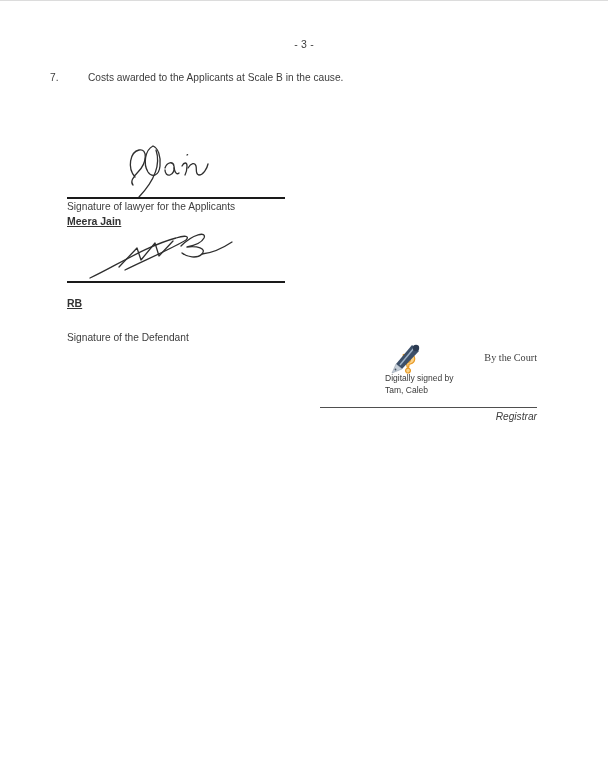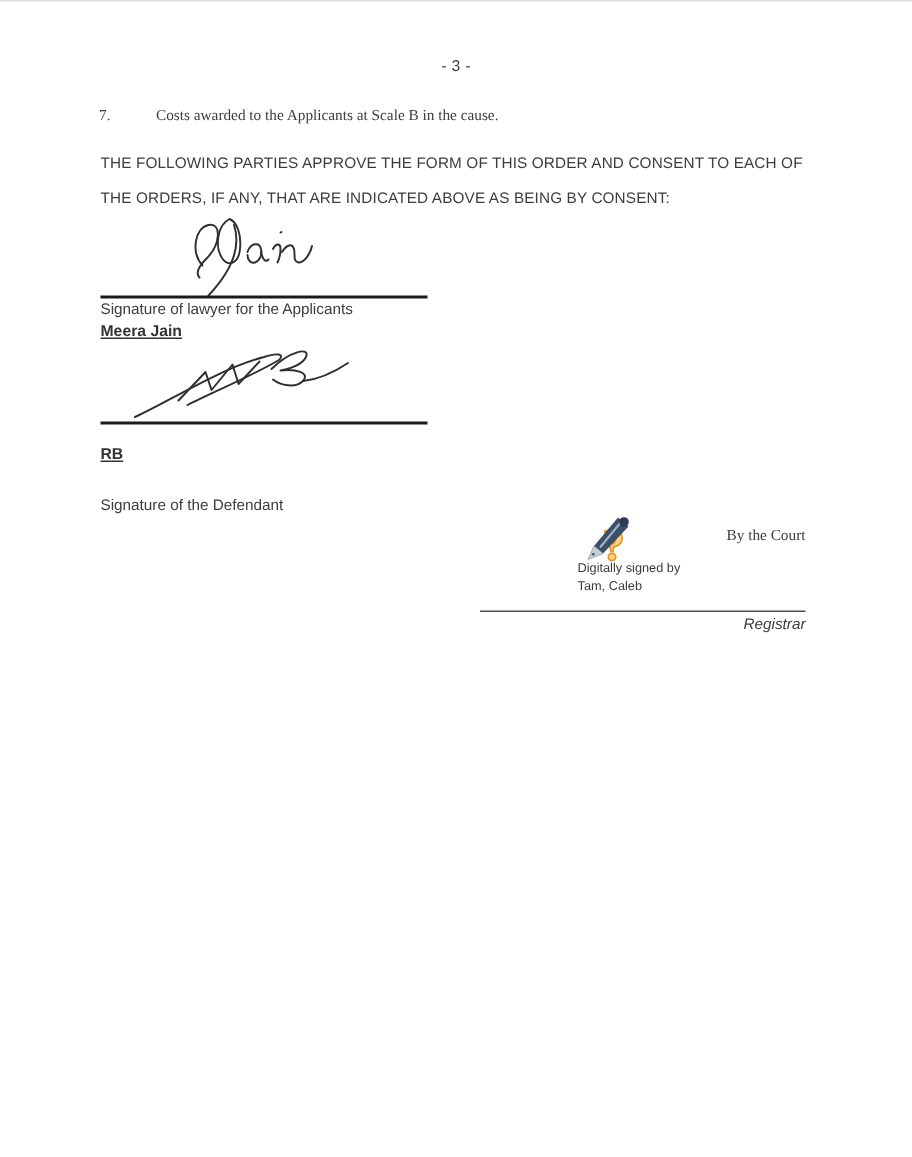--- a/index.html
+++ b/index.html
@@ -18,24 +18,23 @@
   }
   .page-number {
     position: absolute;
     top: 37px; left: 0; width: 608px;
     text-align: center;
     font-size: 10.5px;
     letter-spacing: 0.2px;
   }
   .clause {
     position: absolute;
-    top: 71px; left: 66px;
+    top: 71px; left: 50px;
     font-size: 10.2px;
     white-space: nowrap;
-    font-family: Liberation Serif, serif;
   }
   .clause-num { display: inline-block; width: 38px; }
   .approval {
     position: absolute;
     top: 97px; left: 67px;
     width: 480px;
     font-size: 10.2px;
     line-height: 23px;
     letter-spacing: 0.1px;
   }
@@ -77,21 +76,20 @@
 <body>
 
 <div class="page">
 
   <div class="page-number">- 3 -</div>
 
   <div class="clause">
     <span class="clause-num">7.</span><span class="clause-text">Costs awarded to the Applicants at Scale B in the cause.</span>
   </div>
 
-  <div class="approval">THE FOLLOWING PARTIES APPROVE THE FORM OF THIS ORDER AND CONSENT TO EACH OF THE ORDERS, IF ANY, THAT ARE INDICATED ABOVE AS BEING BY CONSENT:</div>
 
   <svg class="sig-img sig1" width="108" height="60" viewBox="0 0 108 60">
     <path d="M27,38 C19,29 22,13 31,11 C40,9 39,24 30,33 C25,38 22,43 25,46"></path>
     <path d="M45,7 C37,11 35,25 40,33 C44,39 51,37 52,27 C53,17 50,9 45,7"></path>
     <path d="M48,11 C53,26 46,42 31,58"></path>
     <path d="M57,29 C59,23 65,22 66,27 C67,31 65,35 62,36 C59,37 57,34 57,31"></path>
     <path d="M66,29 C67,34 69,36 71,34"></path>
     <path d="M74,27 C76,23 79,23 79,27 C79,31 78,34 77,36"></path>
     <path d="M79,16 l0.6,-0.3" stroke-width="2"></path>
     <path d="M80,29 C83,24 87,23 88,27 C89,31 87,35 91,36 C95,36 99,30 100,25"></path>

